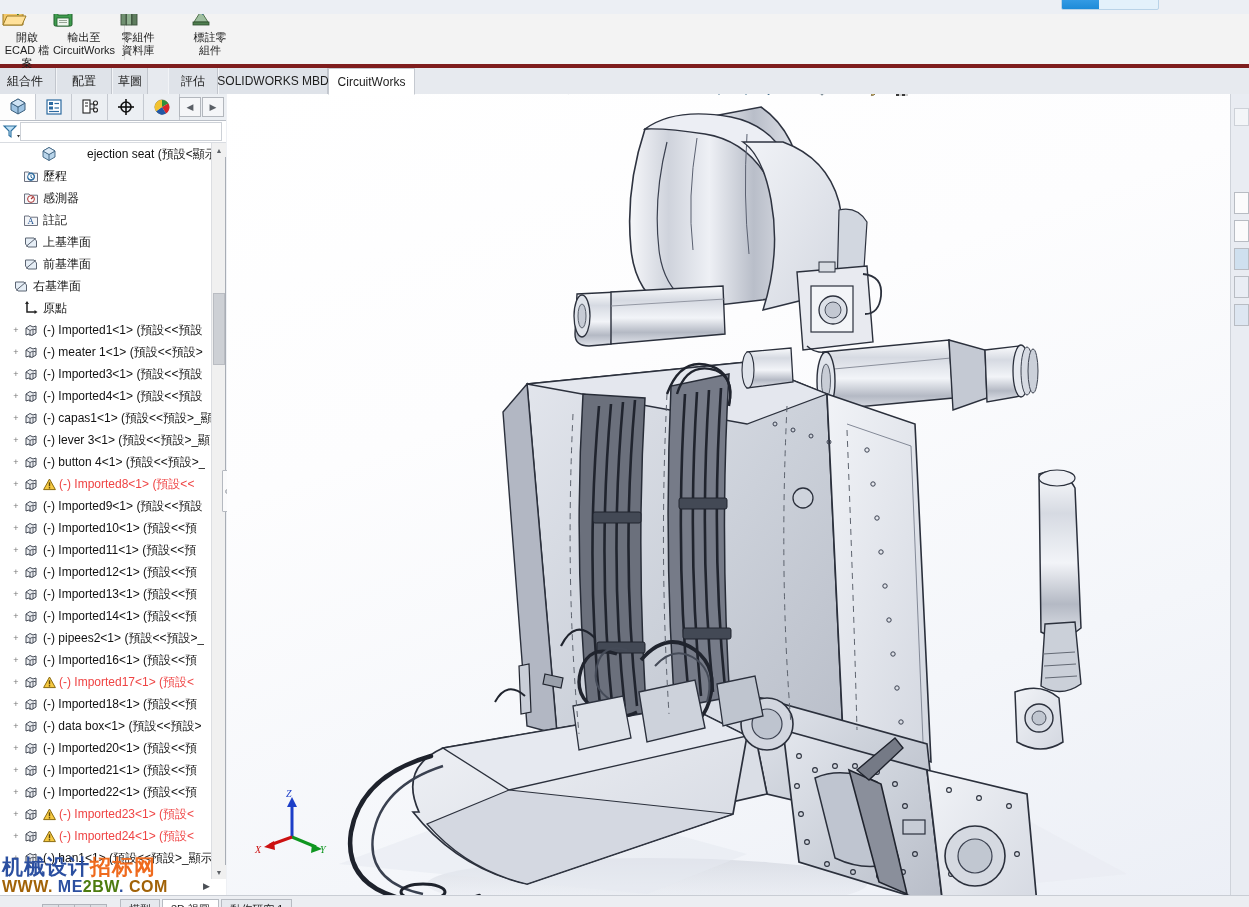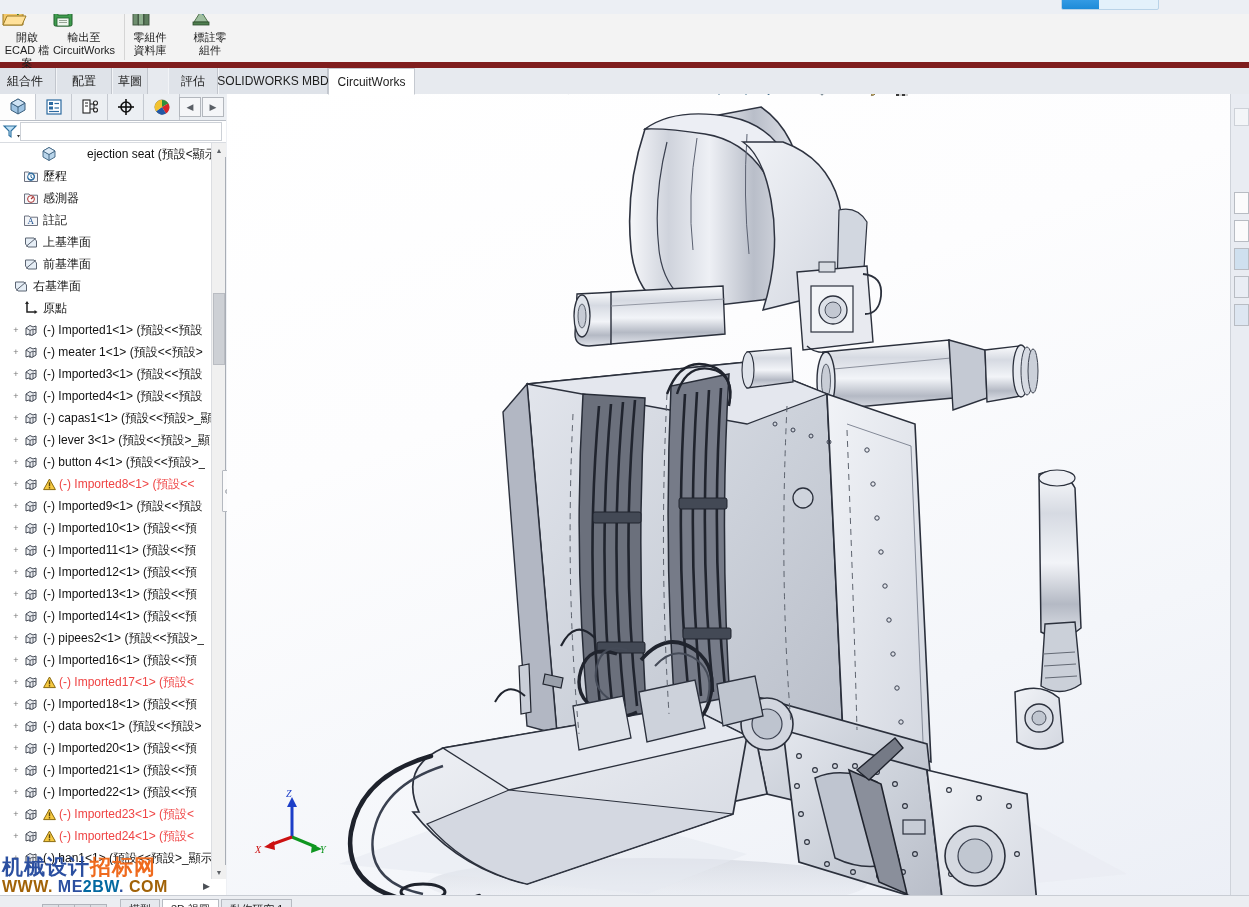--- a/index.html
+++ b/index.html
@@ -28,21 +28,21 @@
   }
   #progress-fill {
     height: 100%; width: 39%;
     background: linear-gradient(#3aa0e8, #1e8bd8);
   }
 
   
   #ribbon {
     position: absolute; left: 0; top: 0; width: 1249px; height: 68px;
     background: #f3f3f3;
-    border-bottom: 6px solid #7f1d1d;
+    border-bottom: 4px solid #7f1d1d;
   }
   #ribbon-inner {
     position: relative; width: 100%; height: 100%;
   }
   .rb-btn {
     position: absolute;
     text-align: center;
     font-size: 11px;
     color: #1d1d1d;
     line-height: 13px;
@@ -254,21 +254,21 @@
     line-height: 22px;
   }
   #wm1 .b { color: #2b4fa0; }
   #wm1 .o { color: #ef6a1d; }
   #wm2 {
     font-size: 16px; font-weight: bold; line-height: 17px;
     letter-spacing: 0.5px;
   }
   #wm2 .r { color: #a16207; }
   #wm2 .b2 { color: #2b4fa0; }
-  #wm2 .o2 { color: #0369a1; }
+  #wm2 .o2 { color: #4d7c0f; }
 
   
   #bottombar {
     position: absolute; left: 0; bottom: 0; width: 1249px; height: 12px;
     background: #eceef2;
     border-top: 1px solid #c9cdd4;
     overflow: hidden;
   }
   #bottombar-inner {
     position: relative; height: 26px; top: 0;
@@ -322,21 +322,21 @@
             <line x1="9" y1="16.5" x2="17" y2="16.5" stroke="#7d8f7d" stroke-width="0.8"></line>
             <line x1="9" y1="18.5" x2="17" y2="18.5" stroke="#7d8f7d" stroke-width="0.8"></line>
           </svg>
         </span>
         <span>輸出至</span><br>
         <span>CircuitWorks</span>
       </div>
 
       <div class="rb-sep" style="left:124px;"></div>
 
-      <div class="rb-btn" style="left:128px; top:2px; width:44px;">
+      <div class="rb-btn" style="left:116px; top:2px; width:44px;">
         <span class="glyph">
           <svg width="26" height="26" viewBox="0 0 26 26">
             <rect x="5" y="6" width="5" height="15" fill="#6f8f6f" stroke="#3d533d" stroke-width="0.9"></rect>
             <rect x="10.5" y="4" width="5" height="17" fill="#8fb08f" stroke="#3d533d" stroke-width="0.9"></rect>
             <rect x="16" y="8" width="5" height="13" fill="#5e7d5e" stroke="#3d533d" stroke-width="0.9"></rect>
             <path d="M5 6 l2 -2 h5 l-2 2 z" fill="#b6ccb6" stroke="#3d533d" stroke-width="0.7"></path>
           </svg>
         </span>
         <span>零組件</span><br>
         <span>資料庫</span>

